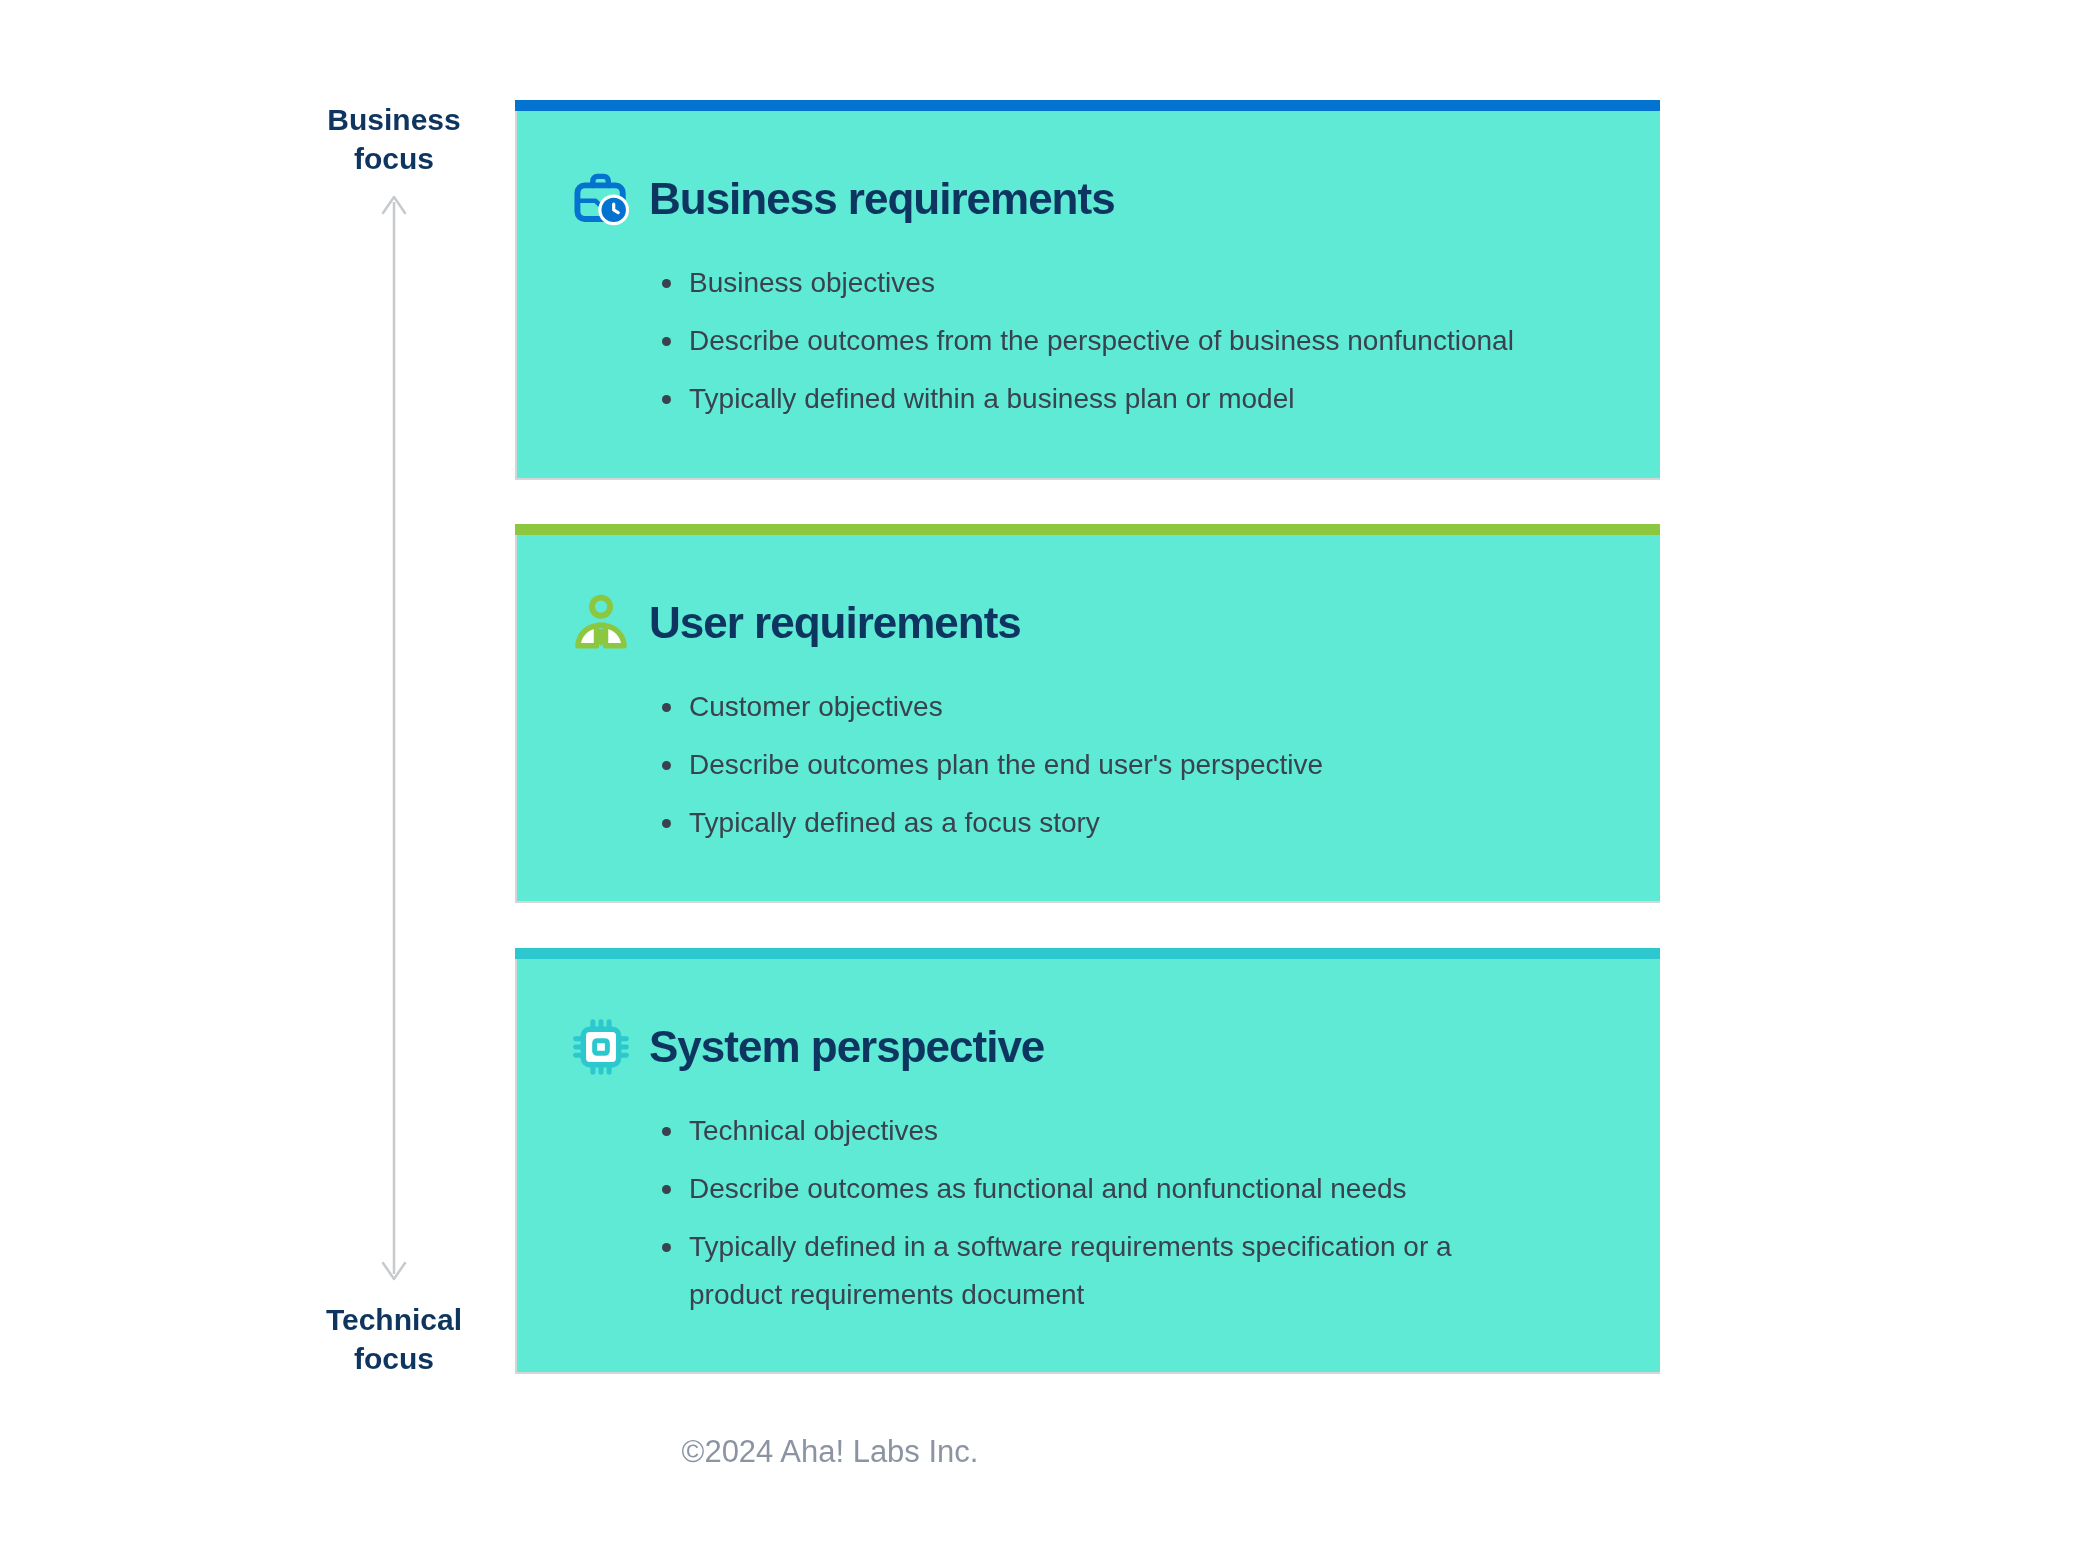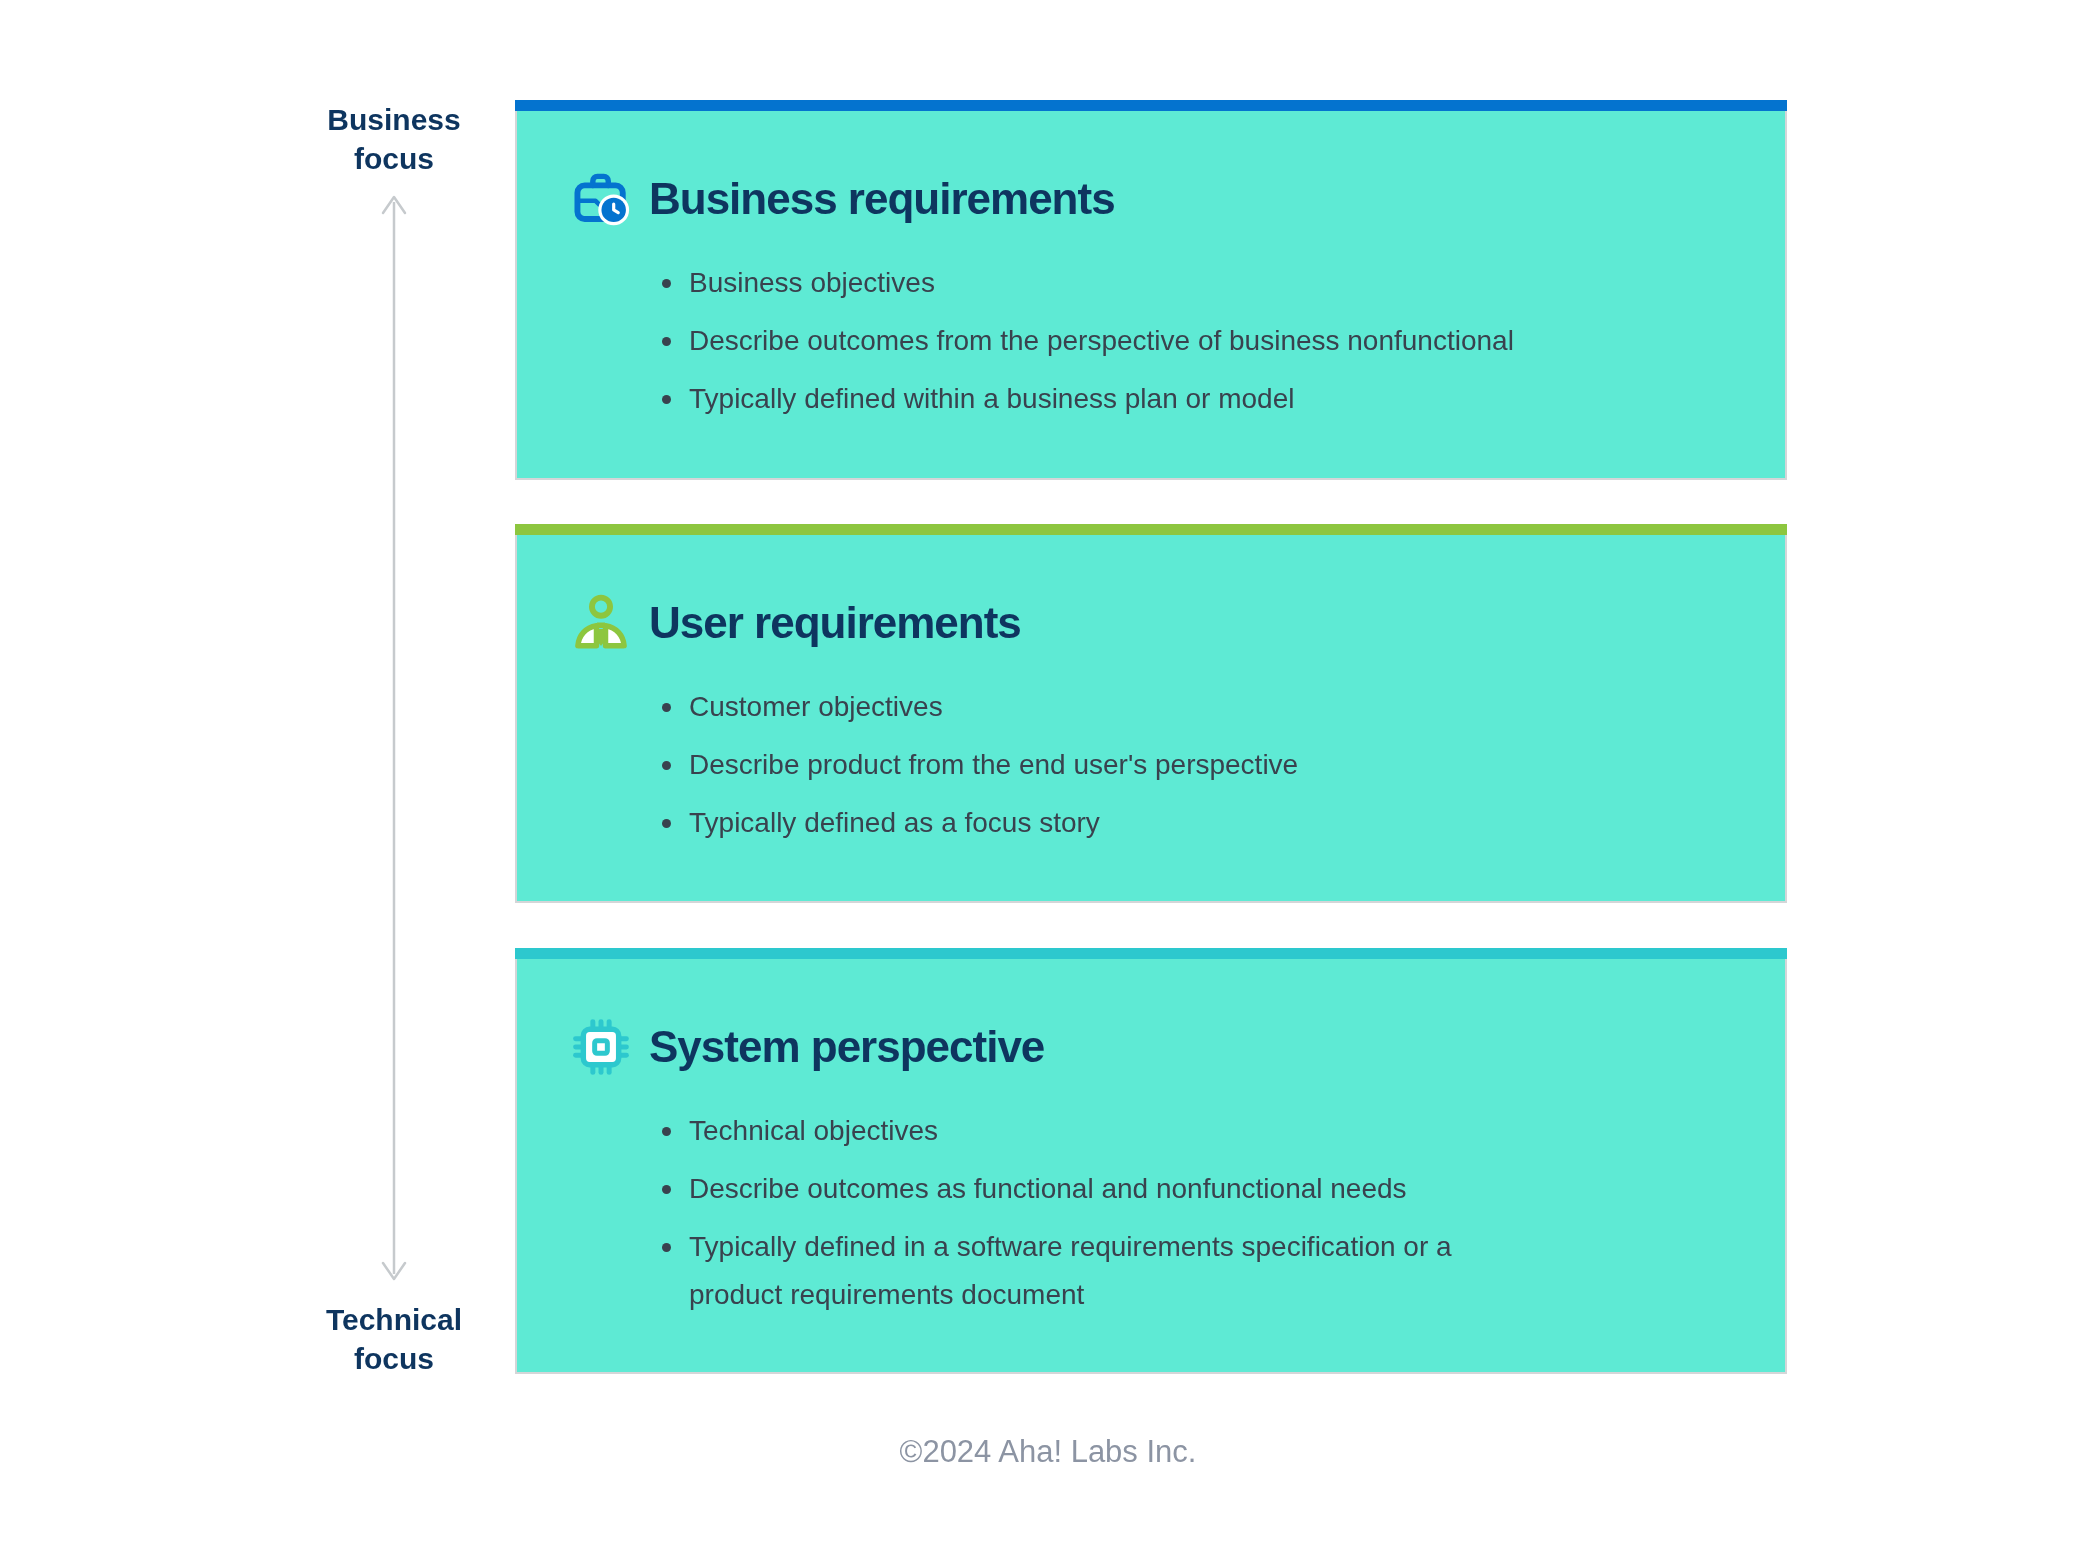--- a/index.html
+++ b/index.html
@@ -1,18 +1,18 @@
 <!DOCTYPE html>
 <html><head>
 <meta charset="utf-8">
 <style>
   html,body{margin:0;padding:0;background:#ffffff;}
   .stage{
     position:relative;
-    width:2096px;height:1568px;
+    width:1660px;height:1568px;
     background:#ffffff;
     font-family:"Liberation Sans", sans-serif;
     overflow:hidden;
   }
   
   .axis-label{
     position:absolute;
     width:220px;
     text-align:center;
     font-weight:700;
@@ -149,21 +149,21 @@
             <path d="M27 35C14.5 37 7.5 46 6.5 57H27Z" stroke="currentColor" stroke-width="6" fill="#ffffff" stroke-linejoin="round"></path>
             <path d="M37 35c12.5 2 19.5 11 20.5 22H37Z" stroke="currentColor" stroke-width="6" fill="#ffffff" stroke-linejoin="round"></path>
             <path d="M27.5 31.5h9l-2 6h-5Z" fill="currentColor"></path>
             <path d="M29.8 38.5h4.4l2.3 13-4.5 6-4.5-6Z" fill="currentColor"></path>
           </svg>
         </span>
         <h2 class="card-title">User requirements</h2>
       </div>
       <ul class="card-list">
         <li>Customer objectives</li>
-        <li>Describe product from the end user's perspective</li>
+        <li>Describe outcomes plan the end user's perspective</li>
         <li>Typically defined as a focus story</li>
       </ul>
     </div>
   </section>
 
   <section class="card system" style="--accent: #2DC8CE;">
     <div class="card-bar"></div>
     <div class="card-body">
       <div class="card-head">
         <span class="icon-box">

